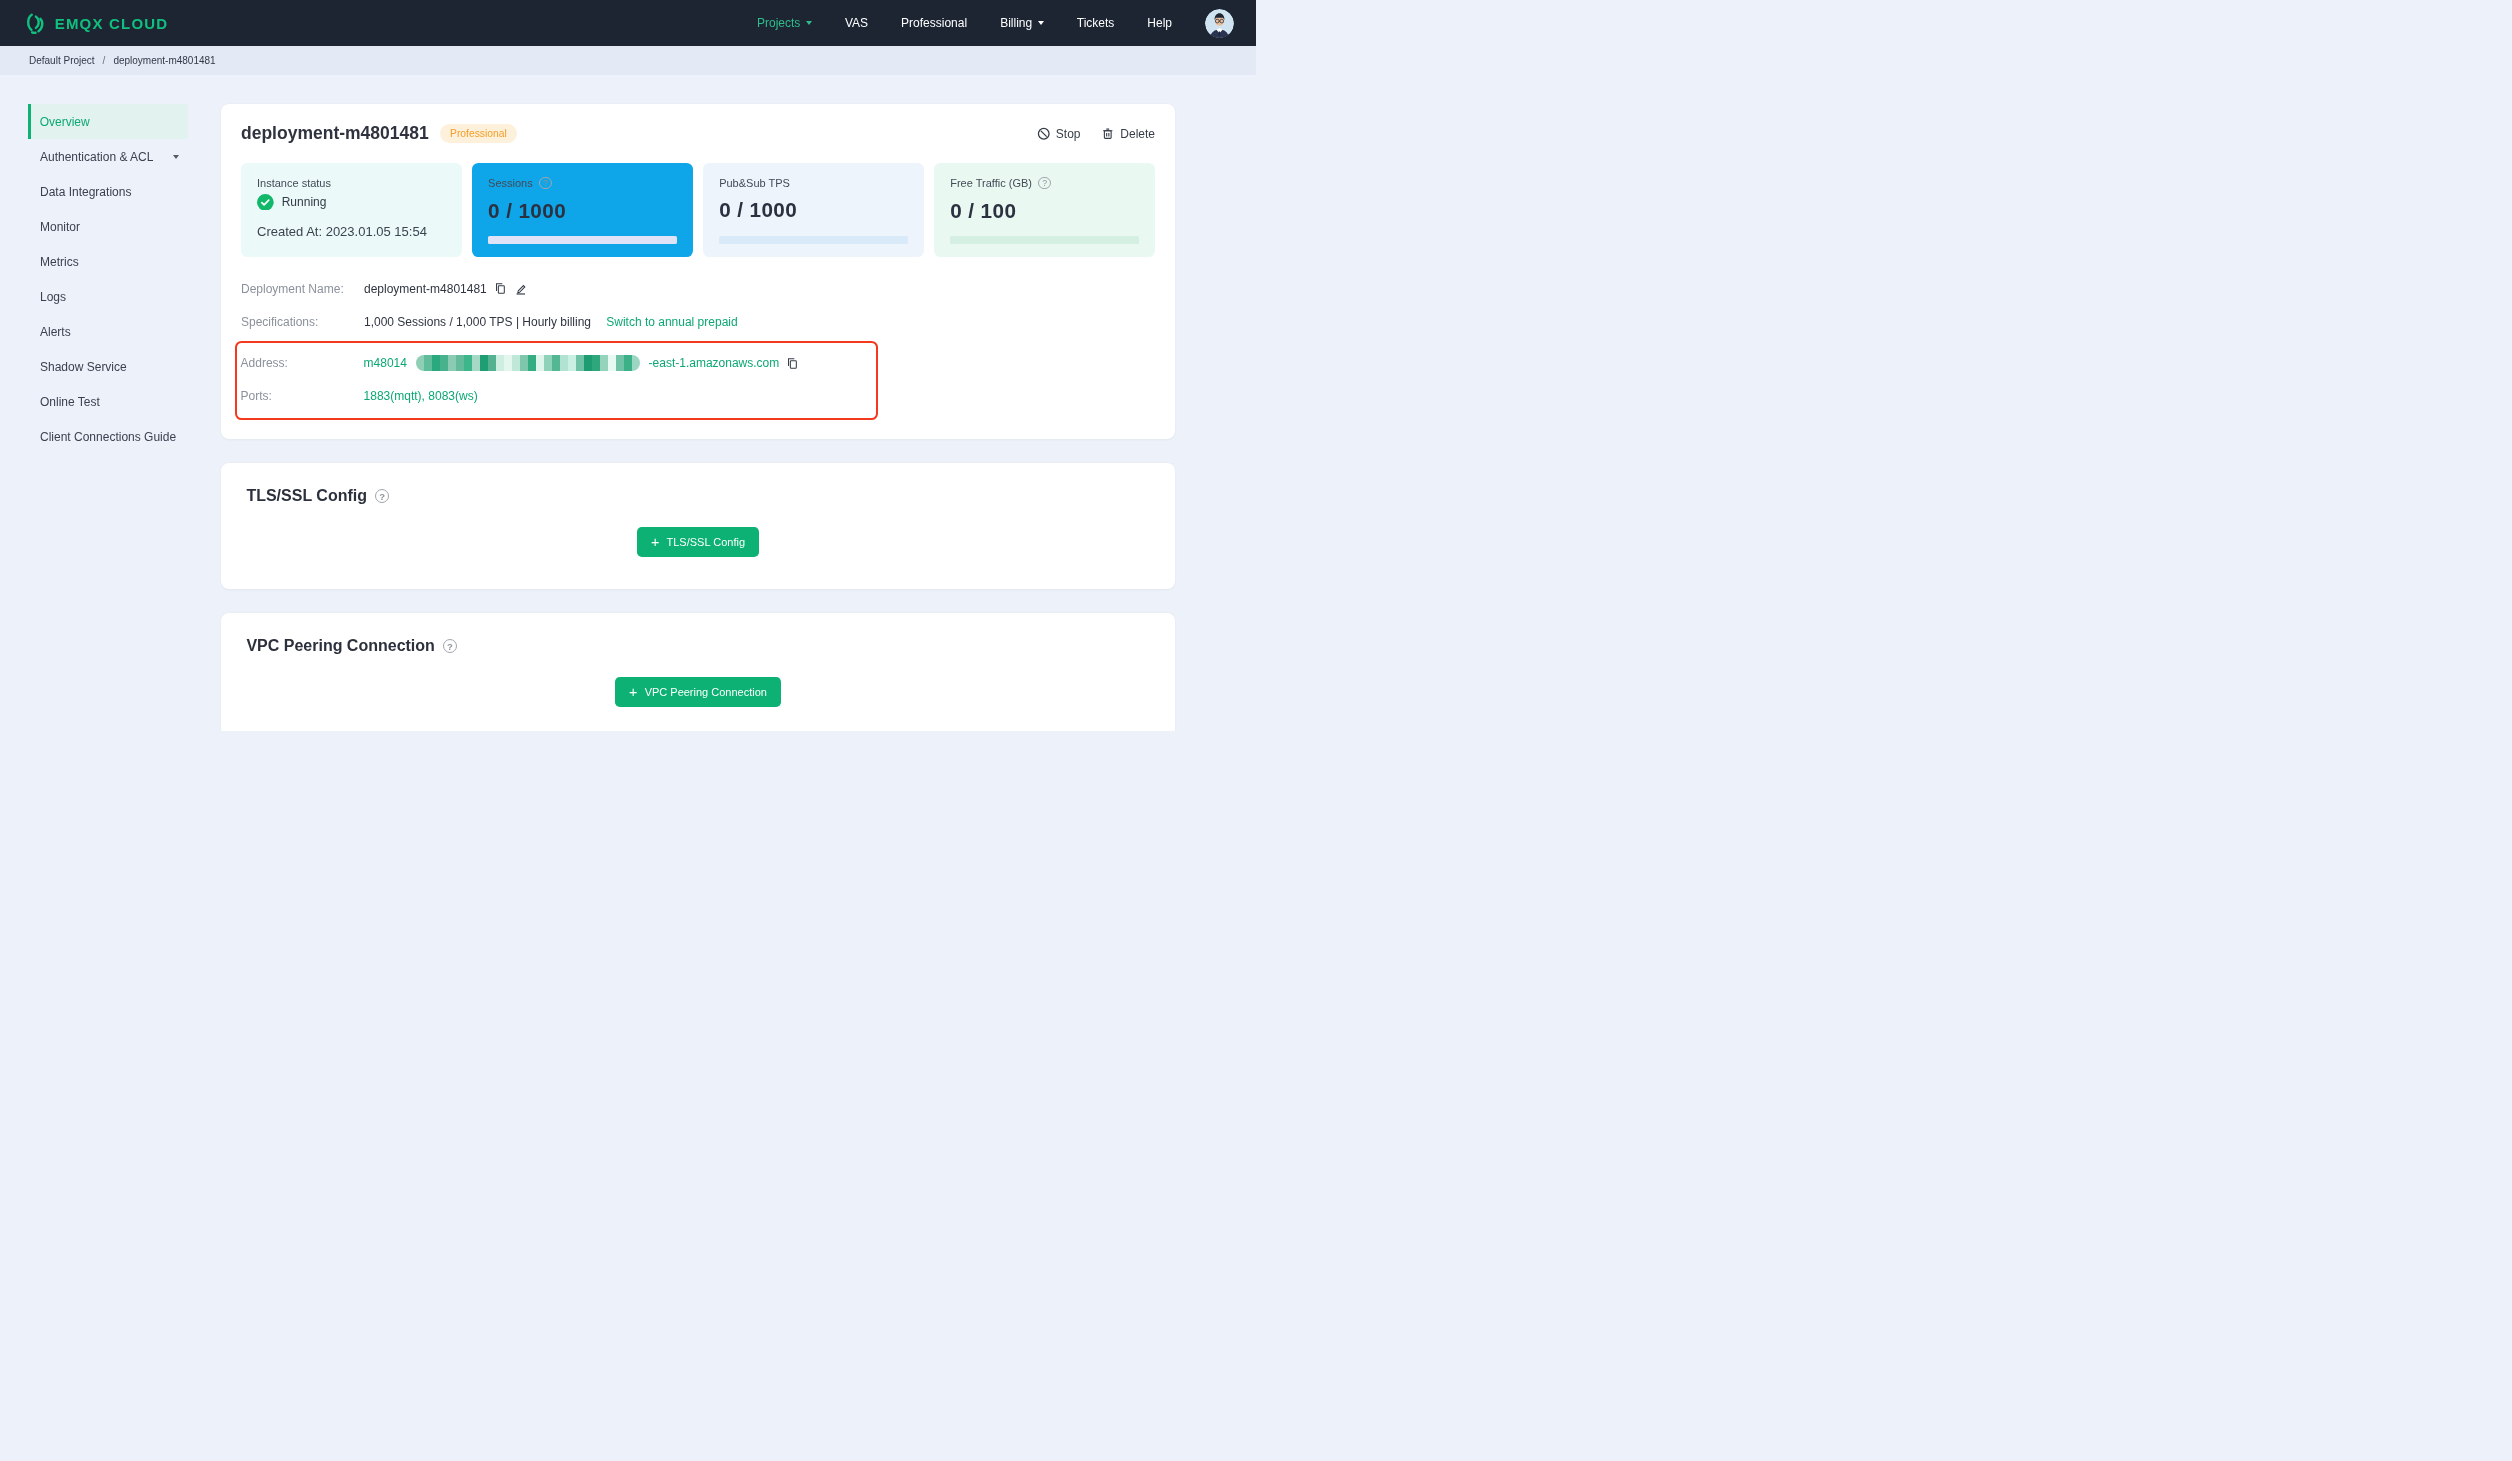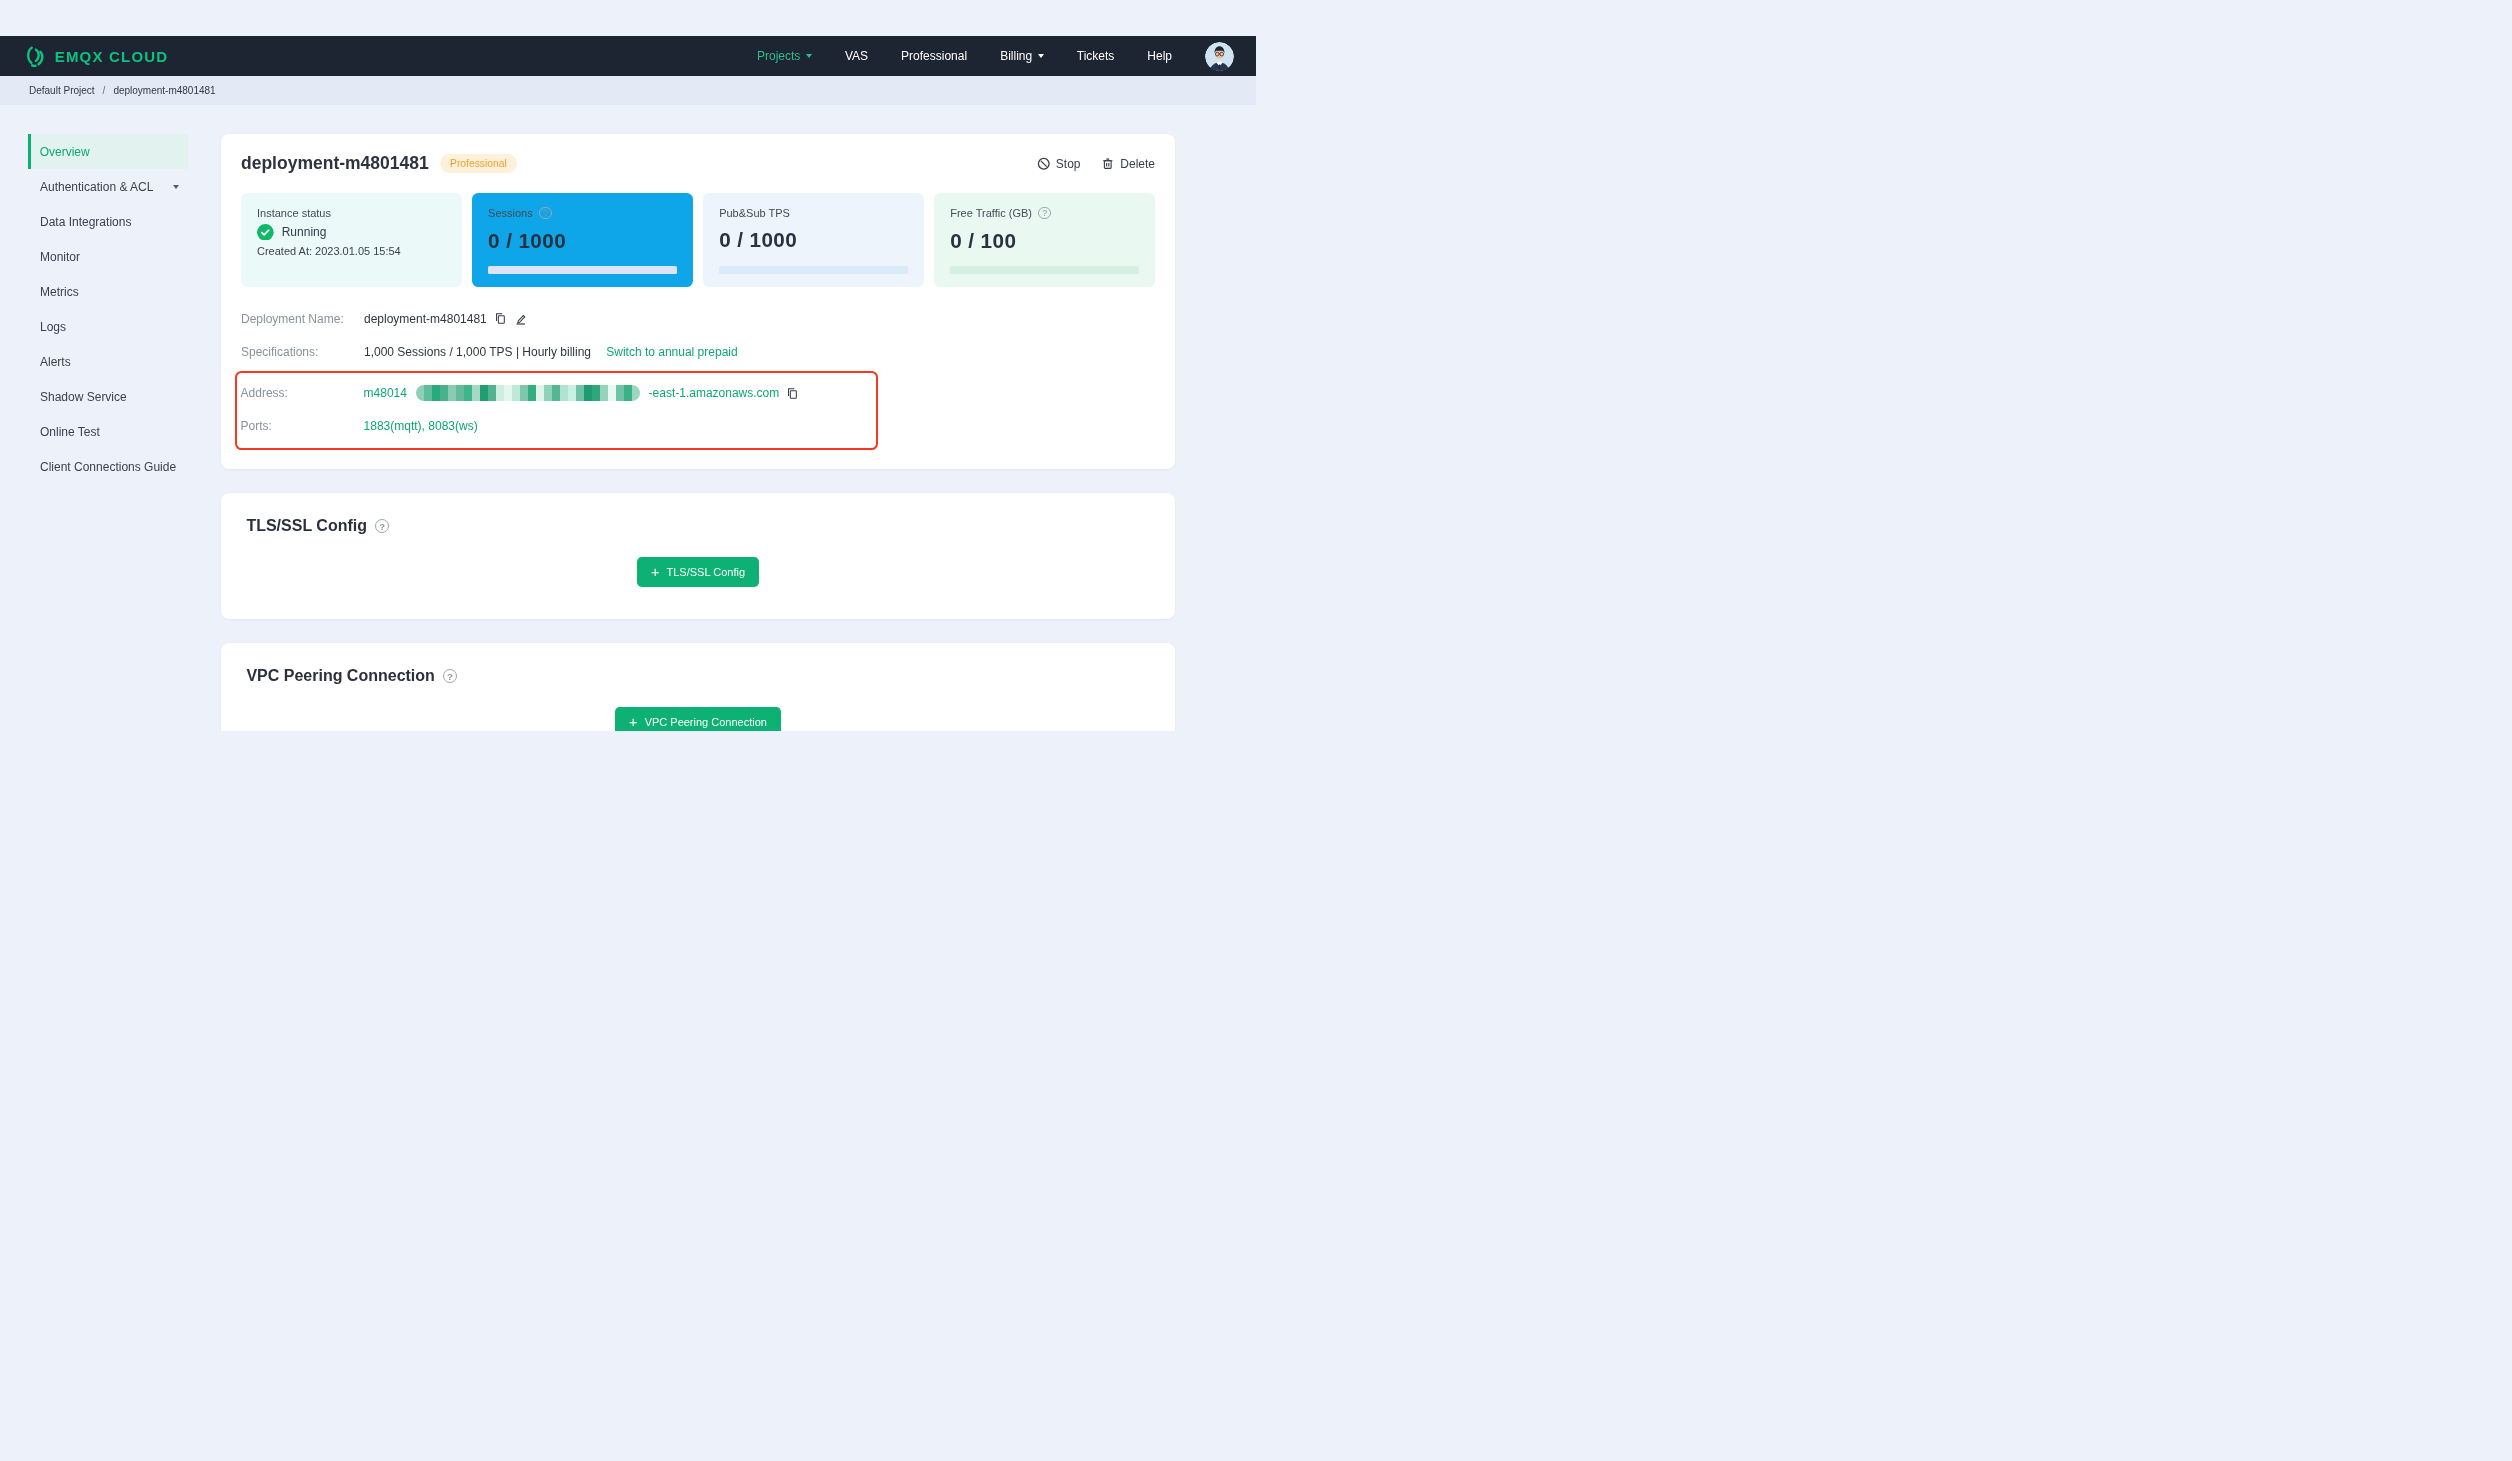--- a/index.html
+++ b/index.html
@@ -4,21 +4,21 @@
 <style>
   * { box-sizing: border-box; }
   html,body { margin:0; padding:0; }
   body {
     width:1256px; height:731px; overflow:hidden;
     background:#edf1f9;
     font-family:"Liberation Sans", sans-serif;
     color:#2f3541;
   }
   
-  .navbar { height:40px; background:#1d2533; display:flex; align-items:center; padding:0 22px;margin-top:36px; }
+  .navbar { height:46px; background:#1d2533; display:flex; align-items:center; padding:0 22px; }
   .brand { display:flex; align-items:center; gap:8.7px; }
   .brand-name { color:#10c07e; font-size:15px; font-weight:700; letter-spacing:1.2px; }
   .nav-items { margin-left:auto; display:flex; align-items:center; gap:33px; font-size:12px; color:#ffffff; }
   .nav-item { display:flex; align-items:center; gap:5.6px; cursor:pointer; white-space:nowrap; }
   .nav-item.projects { color:#2fbd8a; }
   .caret { width:0; height:0; border-left:3.6px solid transparent; border-right:3.6px solid transparent; border-top:4.4px solid currentColor; display:inline-block; }
   .avatar { width:29px; height:29px; border-radius:50%; overflow:hidden; cursor:pointer; }
   
   .breadcrumb-bar { height:29px; background:#e3e9f5; display:flex; align-items:center; padding-left:29px; font-size:10px; gap:8px; color:#333a47; }
   .crumb-sep { color:#6c737f; }
@@ -44,21 +44,21 @@
   .stat.c-lav  { background:#0ea5e9; }
   .stat.c-blue { background:#edf4fc; }
   .stat.c-mint { background:#e9f9f1; }
   .stat-lbl { font-size:11px; color:#434a57; display:flex; align-items:center; gap:6.4px; }
   .stat-val { font-size:20.7px; font-weight:700; color:#2b3140; margin-top:9.5px; letter-spacing:0.4px; }
   .bar { height:8px; border-radius:1.6px; margin-top:auto; }
   .bar.b-lav  { background:#dfe3f8; }
   .bar.b-blue { background:#d9ebf8; }
   .bar.b-mint { background:#d5f0e3; }
   .status-row { display:flex; align-items:center; gap:8px; margin-top:5px; font-size:12px; color:#333a46; }
-  .created { margin-top:5px; font-size:11px; color:#3c4350; }
+  .created { margin-top:14px; font-size:13px; color:#3c4350; }
   .help { width:12.7px; height:12.7px; border:0.8px solid #a0a6ad; border-radius:50%; color:#8c939b; font-size:8.7px; display:inline-flex; align-items:center; justify-content:center; flex-shrink:0; }
   .help::after { content:"?"; }
   .help.lg { width:14.3px; height:14.3px; font-size:9.5px; }
   
   .details { margin-top:20.7px; font-size:12px; }
   .drow { display:flex; align-items:center; min-height:22px; }
   .drow + .drow { margin-top:11px; }
   .dlabel { width:123px; color:#8b919b; flex-shrink:0; }
   .dvalue { color:#2f3541; display:flex; align-items:center; gap:7.2px; }
   .green { color:#0ca871; }

